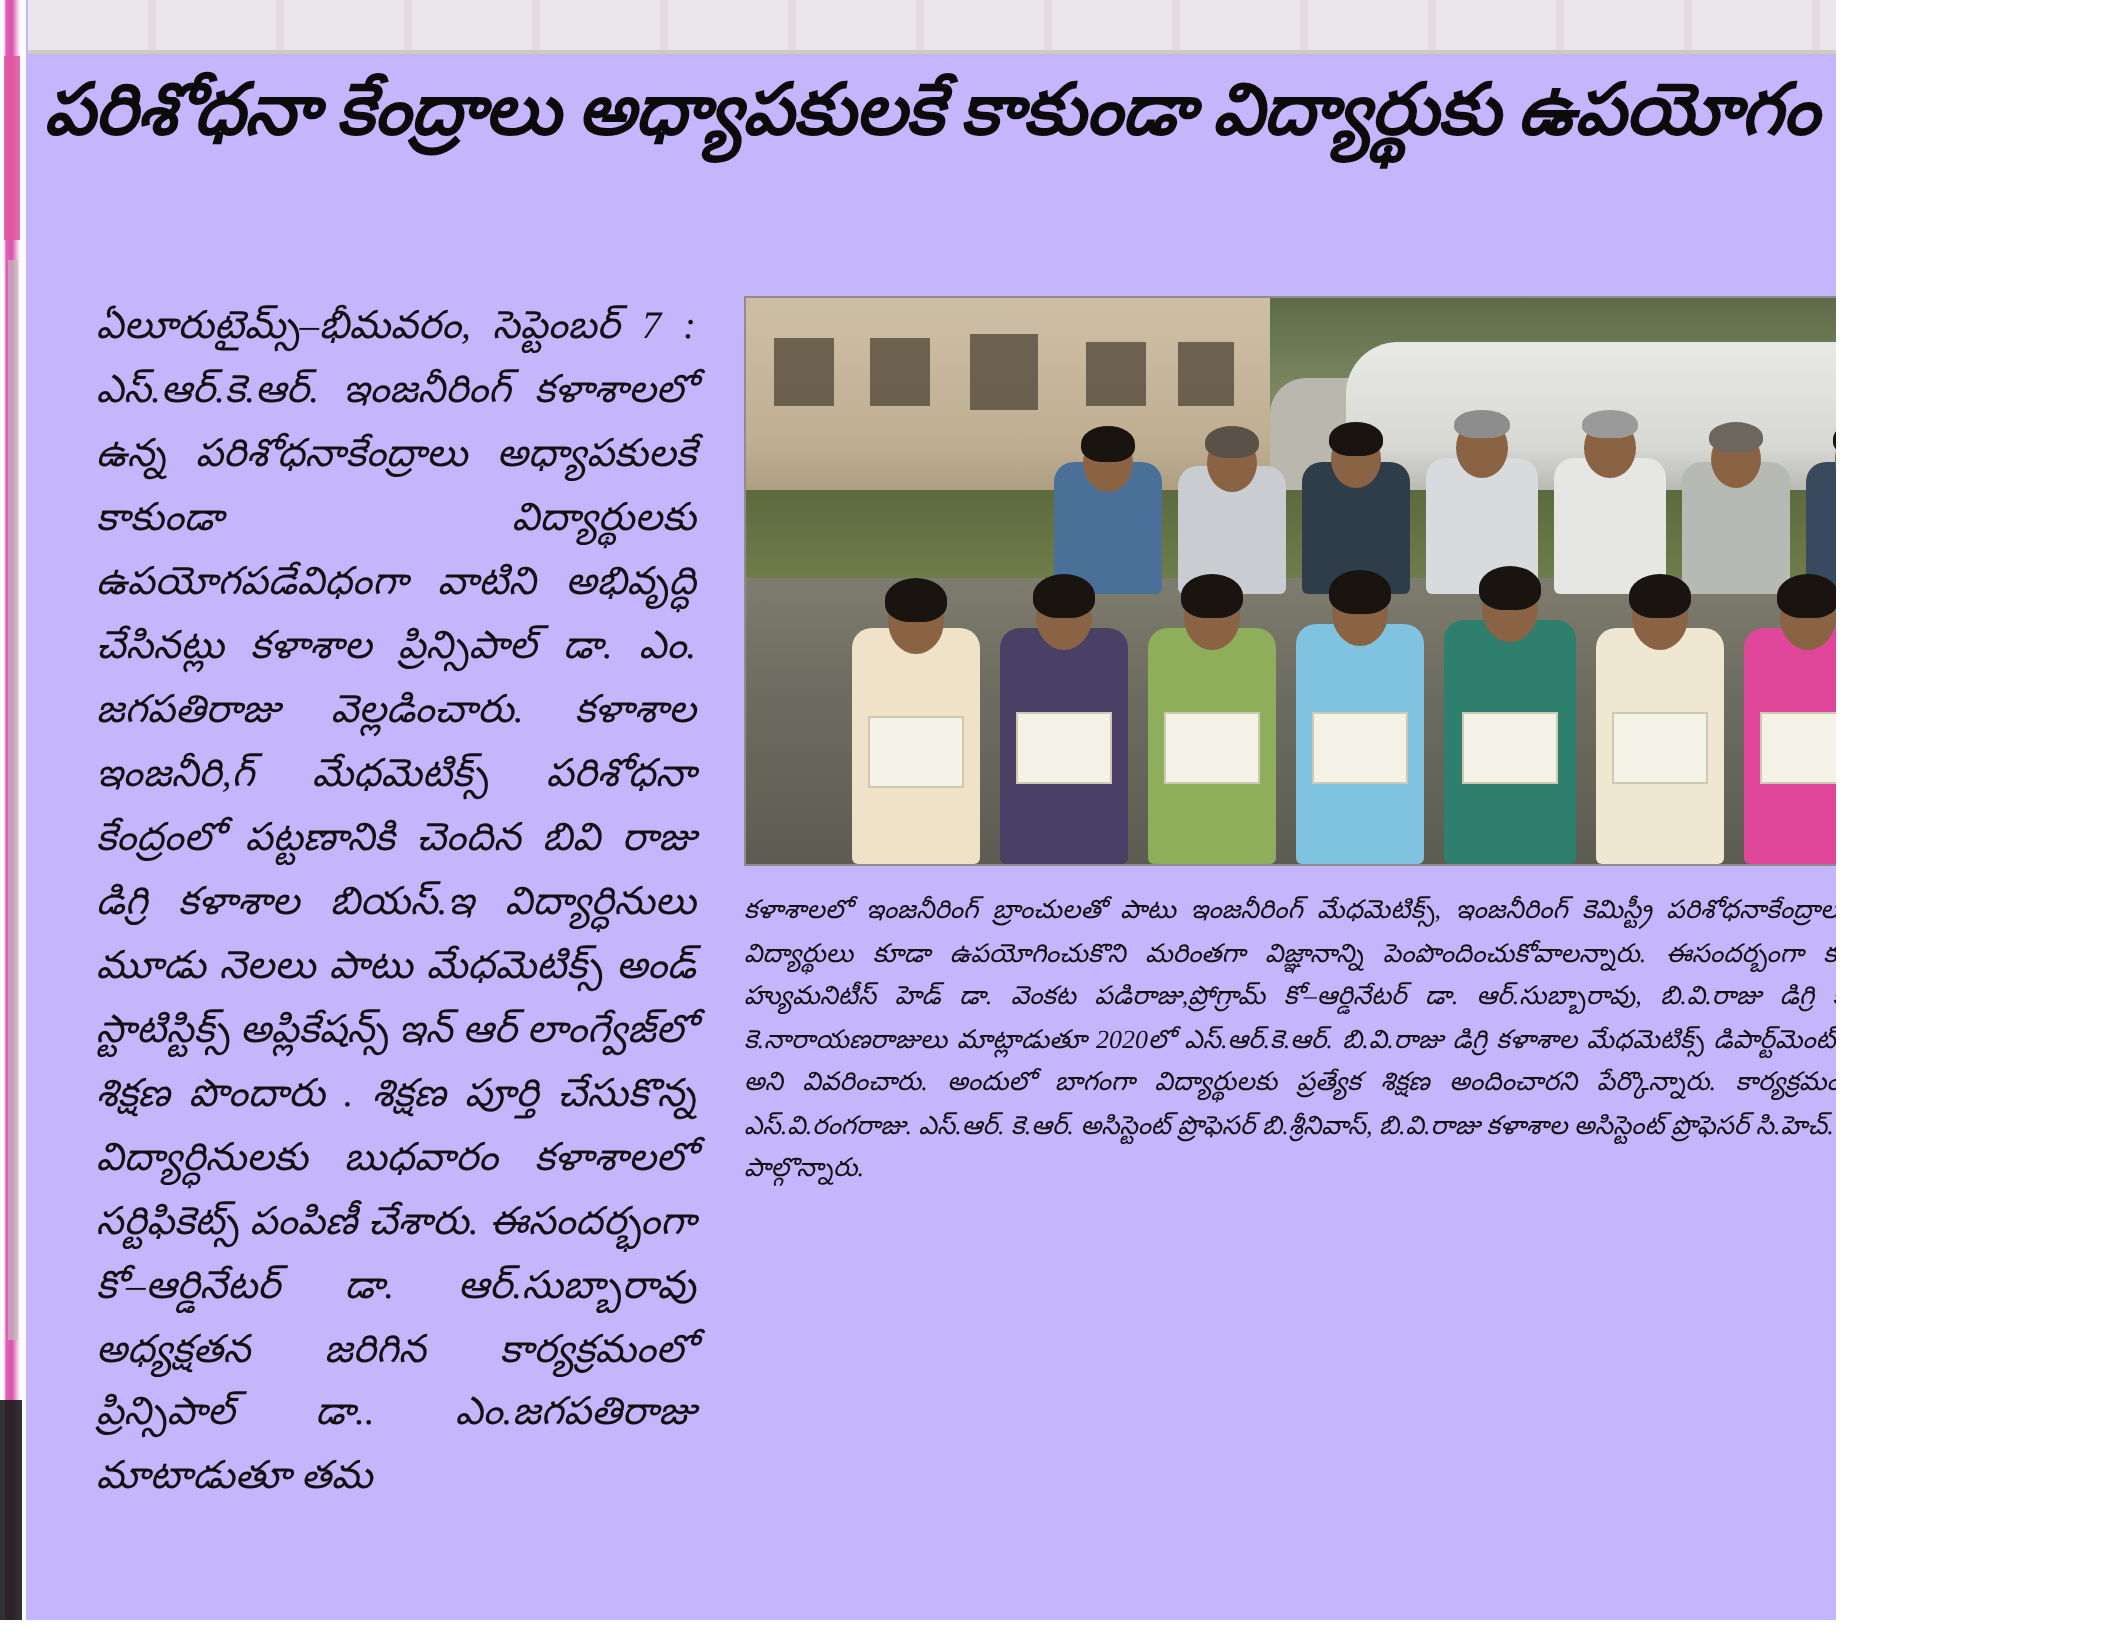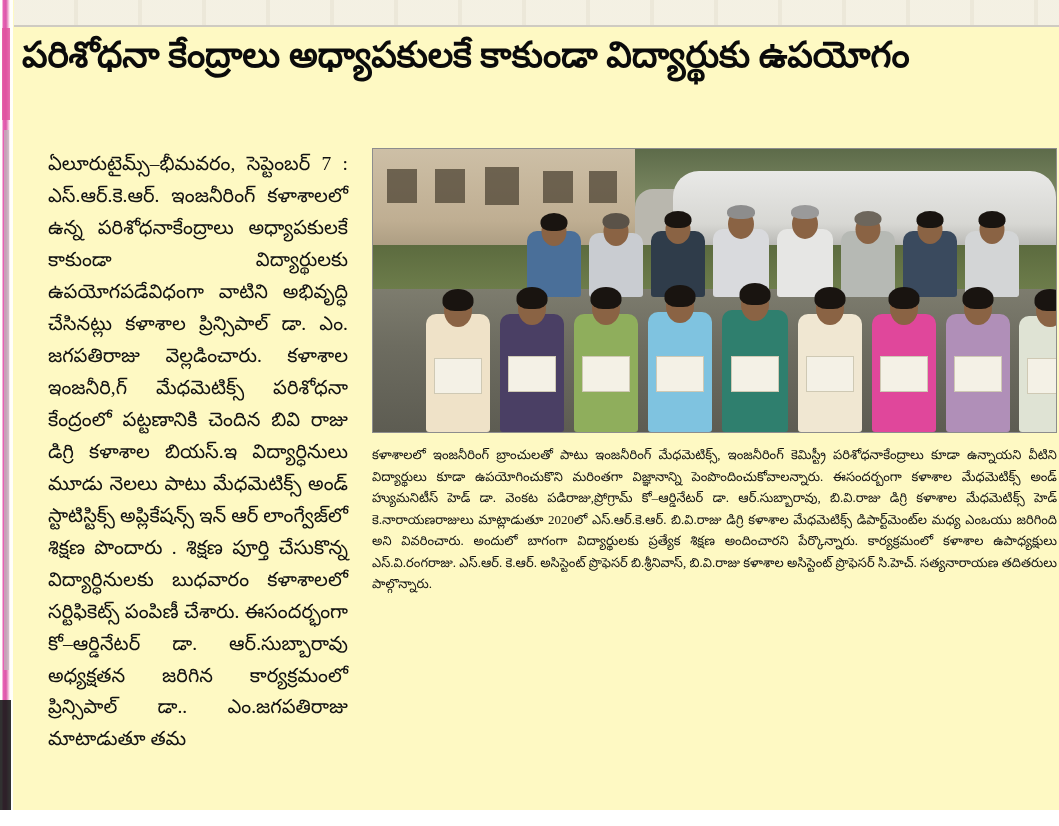--- a/index.html
+++ b/index.html
@@ -5,24 +5,25 @@
   html, body {
     margin: 0;
     padding: 0;
     background: #ffffff;
   }
   body {
     font-family: "Liberation Sans", sans-serif;
   }
   .page {
     position: relative;
-    width: 1059px;
+    width: 918px;
     height: 826px;
-    background: #fef9c3;
+    background: #c4b5fd;
     overflow: hidden;
+    font-style: italic;
   }
   
   .scan-edge {
     position: absolute;
     left: 0;
     top: 0;
     width: 13px;
     height: 826px;
     background: linear-gradient(to right, #ffffff 0px, #ffffff 2px, #e85ab4 3px, #d94ea8 6px, #f0a4d0 8px, #ffffff 10px);
     opacity: 0.95;

